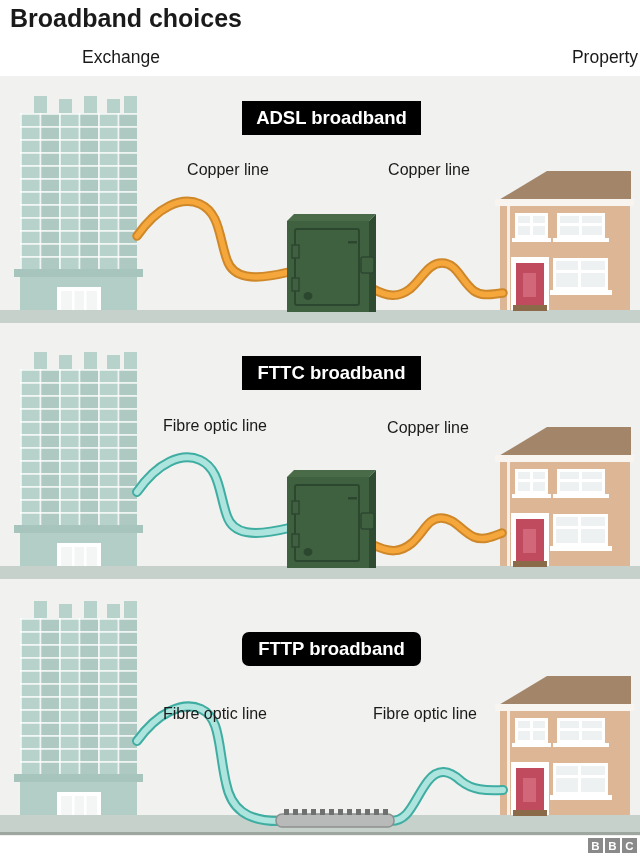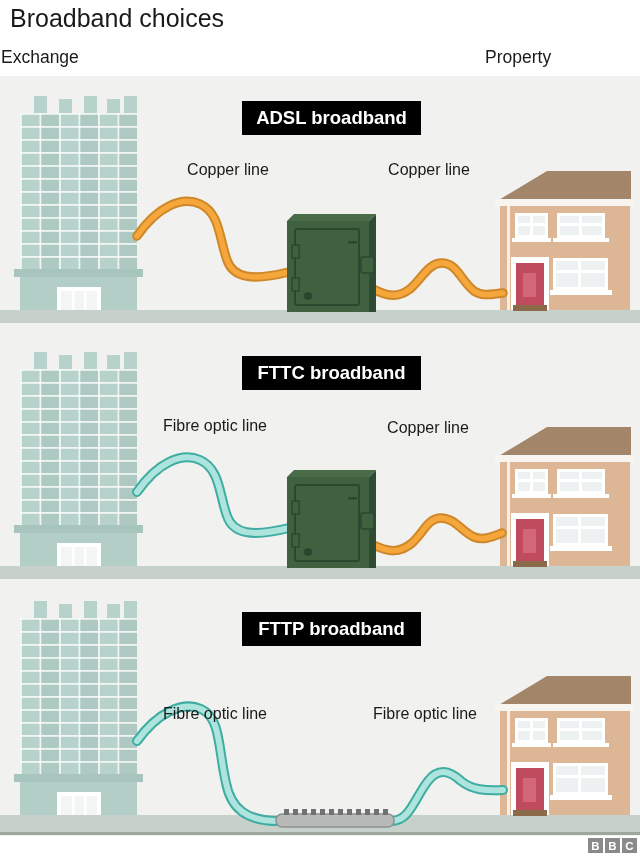--- a/index.html
+++ b/index.html
@@ -2,39 +2,39 @@
 <html style="--text_color: #1a1a1a; --panel_bg: #f1f1ef; --ground: #c6d1cb; --ground_border: #9da69f; --exchange_body: #b7d2cb; --exchange_dark: #adc9c2; --exchange_ledge: #a7c4bd; --exchange_base: #b3cec7; --cabinet_front: #40613f; --cabinet_side: #2f4c33; --cabinet_top: #4a6b47; --cabinet_line: #2c4730; --house_wall: #ddb795; --house_roof: #a3866a; --house_trim: #f8f5f0; --window_pane: #eef1f1; --door_red: #c14b5e; --door_panel: #d2677a; --door_step: #8a6a48; --copper: #f5a73c; --copper_outline: #cf8829; --fibre: #aee4de; --fibre_outline: #3fada1; --label_box_bg: #000000; --label_box_text: #ffffff; --bbc_grey: #8a8a8a; --device_body: #b7bab9; --device_edge: #8d908f; --device_teeth: #6e7170;"><head>
 <meta charset="utf-8">
 <style>
   html,body{margin:0;padding:0;background:#fff;}
   .page{
     position:relative;width:640px;height:860px;background:#fff;overflow:hidden;
     font-family:"Liberation Sans", sans-serif;
   }
   .title{
     position:absolute;left:10px;top:4px;margin:0;
-    font-size:25px;font-weight:normal;color:var(--text_color);letter-spacing:0;
+    font-size:25px;font-weight:bold;color:var(--text_color);letter-spacing:0;
   }
   .col-h{
     position:absolute;top:47px;font-size:17.5px;color:var(--text_color);
-    text-align:left;width:160px;
+    text-align:center;width:160px;padding-left:40px;
   }
   .col-exchange{left:1px;}
   .col-cabinet{left:248px;}
   .col-property{left:485px;}
   .scene-svg{position:absolute;left:0;top:0;}
   .panel-label{
     position:absolute;left:242px;width:179px;height:34px;
     background:var(--label_box_bg);color:var(--label_box_text);
     font-weight:bold;font-size:18.5px;
     display:flex;align-items:center;justify-content:center;
   }
   .box-adsl{top:101px;}
   .box-fttc{top:356px;}
-  .box-fttp{top:612px;}
+  .box-fttp{top:632px;border-radius:7px;}
   .linelabel{
     position:absolute;width:170px;text-align:center;
     font-size:16px;color:var(--text_color);
   }
   .lbl-p1-left{left:143px;top:161px;}
   .lbl-p1-right{left:344px;top:161px;}
   .lbl-p2-left{left:130px;top:417px;}
   .lbl-p2-right{left:343px;top:419px;}
   .lbl-p3-left{left:130px;top:705px;}
   .lbl-p3-right{left:340px;top:705px;}

